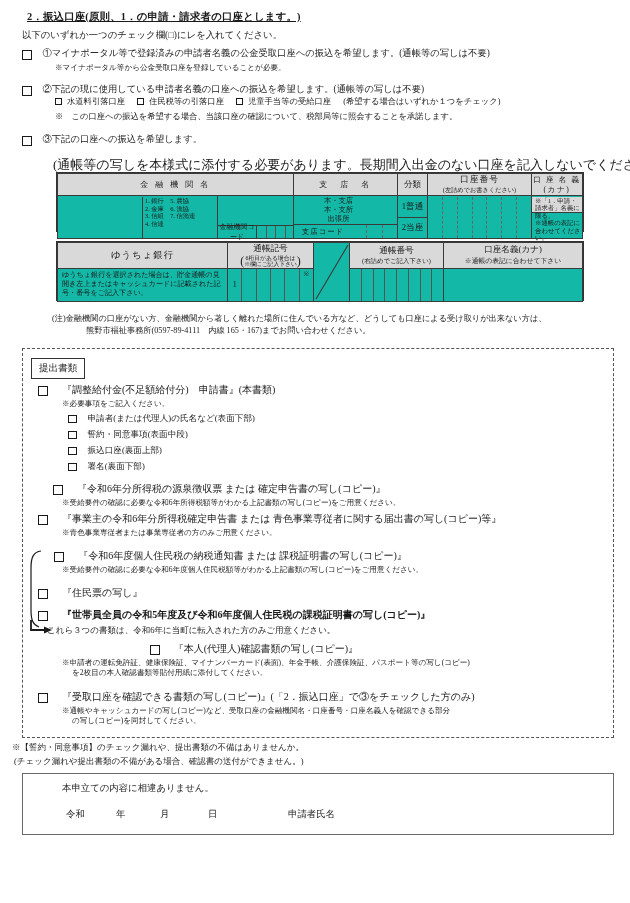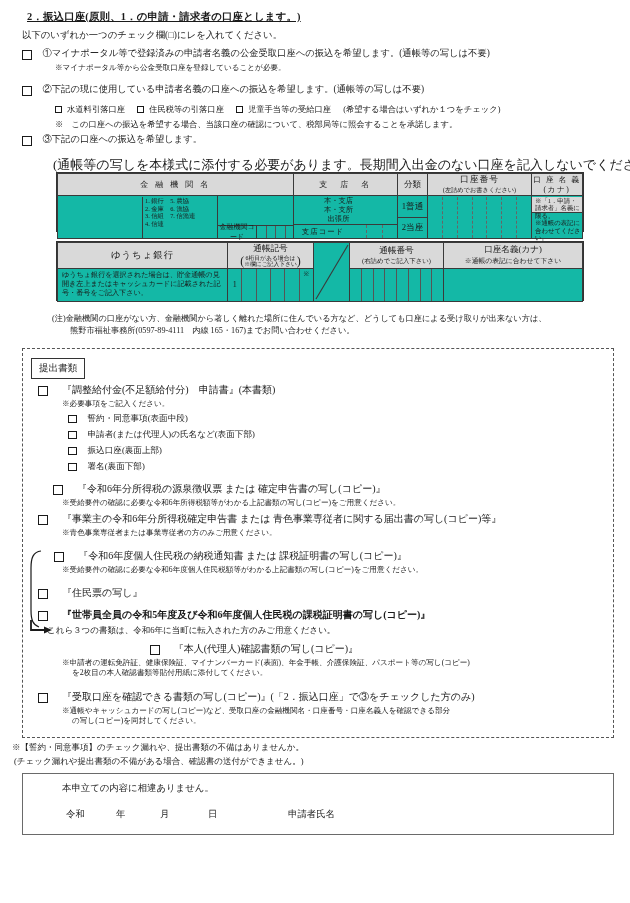--- a/index.html
+++ b/index.html
@@ -72,21 +72,21 @@
   }
   .sub-note {
     font-size: 7.6px;
     margin-left: 33px;
     margin-top: 3px;
     white-space: nowrap;
   }
   .inline-sub {
     font-size: 8.3px;
     margin-left: 33px;
-    margin-top: 8px;
+    margin-top: 0;
     display: flex;
     align-items: center;
     white-space: nowrap;
   }
   .inline-sub .cbox { margin-right: 5px; }
   .inline-sub .gap { display:inline-block; width: 12px; }
   .u { }
 
   .note-line {
     font-size: 8.3px;
@@ -180,21 +180,21 @@
 
   
   .chu {
     position: absolute;
     left: 52px;
     font-size: 8.2px;
     line-height: 1.45;
     white-space: nowrap;
     font-family: Liberation Serif, serif;
   }
-  .chu .ind { display:block; margin-left: 18px; }
+  .chu .ind { display:block; margin-left: 34px; }
 
   
   .sub-box {
     position: absolute;
     left: 22px;
     top: 348px;
     width: 592px;
     height: 390px;
     border: 1.1px dashed #555;
     box-sizing: border-box;
@@ -515,25 +515,25 @@
   <div class="sub-label">提出書類</div>
 
   <div class="doc" style="left:38px; top:385px;">
     <div class="doc-title">
       <span class="cbox"></span>
       <span class="t">『調整給付金(不足額給付分)　申請書』(本書類)</span>
     </div>
     <div class="doc-note">※必要事項をご記入ください。</div>
     <div class="subitem">
       <span class="cbox"></span>
+      <span class="t">申請者(または代理人)の氏名など(表面下部)</span>
+    </div>
+    <div class="subitem">
+      <span class="cbox"></span>
       <span class="t">誓約・同意事項(表面中段)</span>
-    </div>
-    <div class="subitem">
-      <span class="cbox"></span>
-      <span class="t">申請者(または代理人)の氏名など(表面下部)</span>
     </div>
     <div class="subitem">
       <span class="cbox"></span>
       <span class="t">振込口座(裏面上部)</span>
     </div>
     <div class="subitem">
       <span class="cbox"></span>
       <span class="t">署名(裏面下部)</span>
     </div>
   </div>

